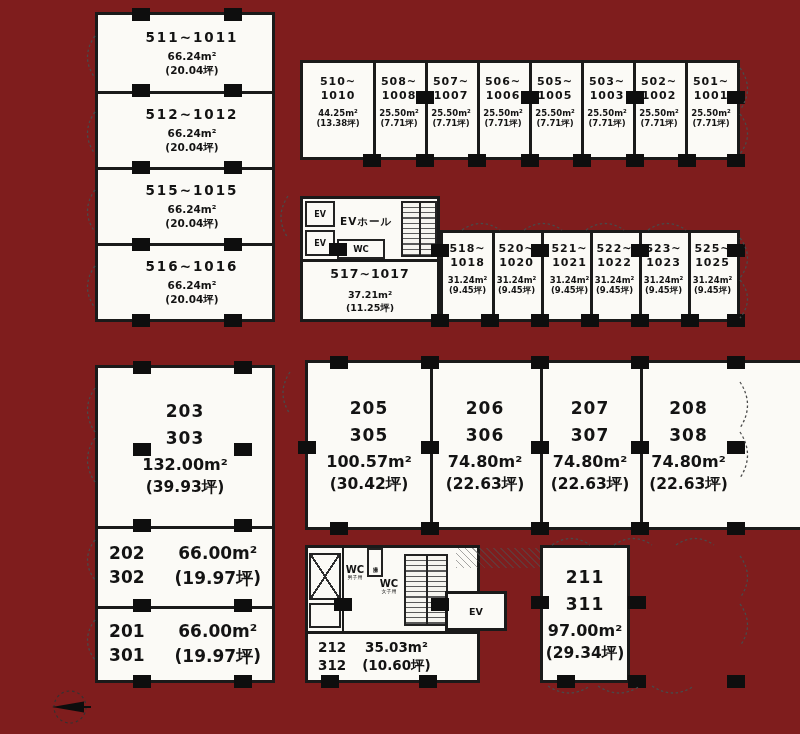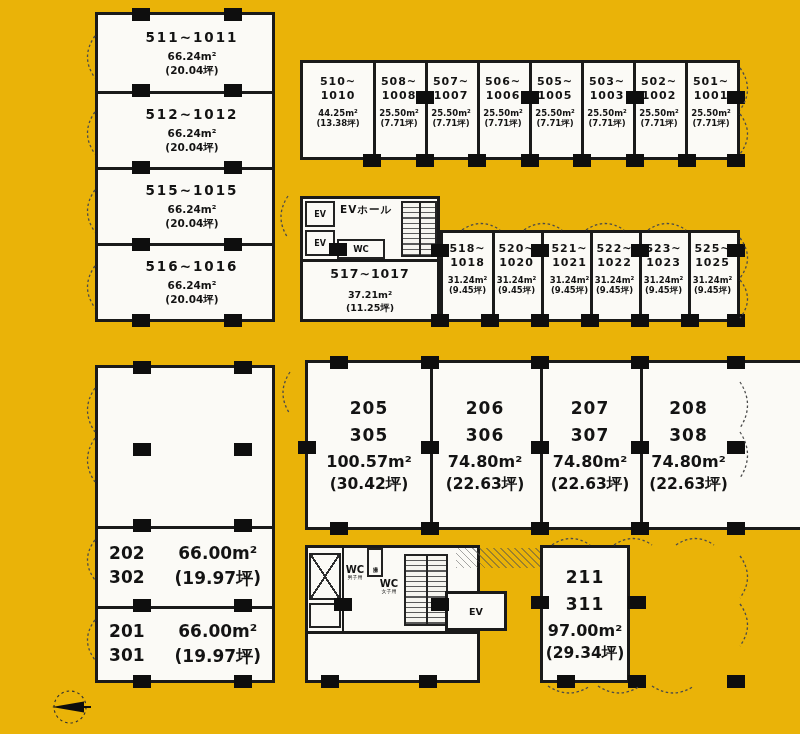--- a/index.html
+++ b/index.html
@@ -1,18 +1,18 @@
 <!DOCTYPE html>
 <html><head>
 <meta charset="utf-8">
 <title>Floor Plan</title>
 <style>
   *{box-sizing:border-box;margin:0;padding:0}
   body{background:#e9e9e5;font-family:"DejaVu Sans",sans-serif;}
-  #plan{position:relative;width:800px;height:734px;background:#eab308;overflow:hidden;color:#131313;margin:0 auto;}
+  #plan{position:relative;width:800px;height:734px;background:#7f1d1d;overflow:hidden;color:#131313;margin:0 auto;}
   .blk{position:absolute;border:3px solid #1a1a1a;background:#fbfaf6;}
   .hline{position:absolute;left:0;right:0;height:3px;background:#1a1a1a;}
   .vline{position:absolute;top:0;bottom:0;width:3px;background:#1a1a1a;}
   .pillar{position:absolute;width:18px;height:13px;background:#0e0e0e;z-index:6;}
   .lbl{position:absolute;display:flex;flex-direction:column;align-items:center;justify-content:center;text-align:center;}
   .nm{font-weight:bold;letter-spacing:1px;}
   .r3 .nm{font-size:13.5px;margin-bottom:4px;letter-spacing:2px;}
   .r3 .ar,.r3 .tb{font-size:10.5px;font-weight:bold;line-height:1.35;}
   .cell{position:absolute;top:0;bottom:0;display:flex;flex-direction:column;align-items:center;justify-content:flex-start;padding-top:12px;text-align:center;border-radius:13px;}
   .cell .nm{font-size:11px;line-height:1.3;}
@@ -132,21 +132,21 @@
     </div>
   </div>
 
   <div class="blk" style="left:300px;top:196px;width:140px;height:66px">
     <div class="evbox" style="left:2px;top:2px;width:30px;height:26px">
       <span>EV</span>
     </div>
     <div class="evbox" style="left:2px;top:31px;width:30px;height:26px">
       <span>EV</span>
     </div>
-    <div class="evhall" style="left:37px;top:4px;width:62px">EVホール</div>
+    <div class="evhall" style="left:37px;top:16px;width:62px">EVホール</div>
     <div class="stairs" style="left:98px;top:2px;width:36px;height:56px"></div>
     <div class="wcroom" style="left:34px;top:40px;width:48px;height:20px">
       <span>WC</span>
     </div>
   </div>
 
   <div class="blk" style="left:300px;top:259px;width:140px;height:63px">
     <div class="lbl r517" style="inset:0">
       <div class="nm">517~1017</div>
       <div class="ar">37.21m²</div>
@@ -194,20 +194,26 @@
       <div class="nm">525~</div>
       <div class="nm">1025</div>
       <div class="ar">31.24m²</div>
       <div class="tb">(9.45坪)</div>
     </div>
   </div>
 
   <div class="blk" style="left:95px;top:365px;width:180px;height:318px">
     <div class="hline" style="top:158px"></div>
     <div class="hline" style="top:238px"></div>
+    <div class="lbl big" style="left:0;right:0;top:4px;height:152px">
+      <div class="nm">203</div>
+      <div class="nm">303</div>
+      <div class="ar">132.00m²</div>
+      <div class="tb">(39.93坪)</div>
+    </div>
     <div class="grid2" style="left:0;right:0;top:162px;height:72px">
       <div>202</div>
       <div>66.00m²</div>
       <div>302</div>
       <div>(19.97坪)</div>
     </div>
     <div class="grid2" style="left:0;right:0;top:242px;height:68px">
       <div>201</div>
       <div>66.00m²</div>
       <div>301</div>
@@ -255,20 +261,26 @@
       <span class="sub">男子用</span>
     </div>
     <div class="shaft" style="left:59px;top:0;width:16px;height:29px">
       <span>湯沸室</span>
     </div>
     <div class="wclbl" style="left:69px;top:30px;width:24px">
       <span>WC</span>
       <span class="sub">女子用</span>
     </div>
     <div class="stairs" style="left:96px;top:6px;width:44px;height:72px"></div>
+    <div class="grid2 small" style="left:2px;top:86px;width:160px;height:46px">
+      <div>212</div>
+      <div>35.03m²</div>
+      <div>312</div>
+      <div>(10.60坪)</div>
+    </div>
   </div>
 
   <div class="evroom" style="left:445px;top:591px;width:62px;height:40px">
     <span>EV</span>
   </div>
   <div class="hatch" style="left:456px;top:548px;width:102px;height:20px"></div>
 
   <div class="blk" style="left:540px;top:545px;width:90px;height:138px">
     <div class="lbl big" style="inset:0">
       <div class="nm">211</div>

